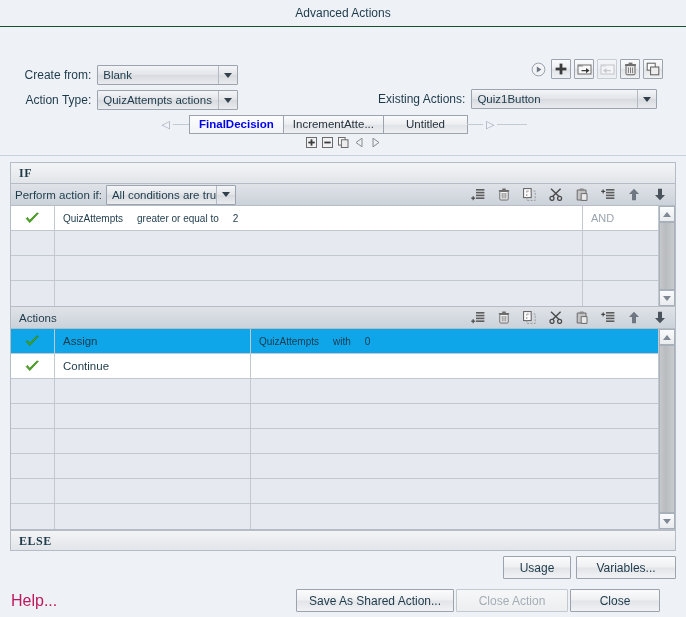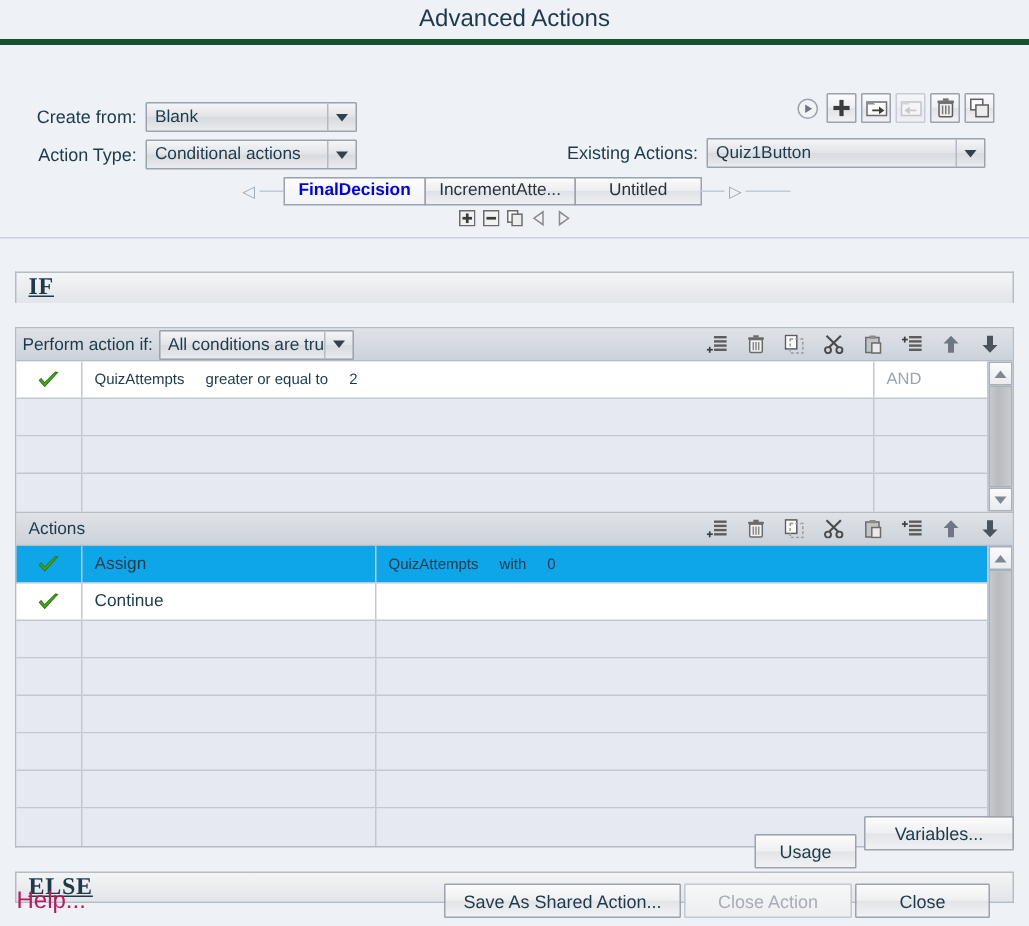--- a/index.html
+++ b/index.html
@@ -15,24 +15,24 @@
     color: #1d3a4a;
     overflow: hidden;
     position: relative;
   }
 
   
   .titlebar {
     height: 26px;
     line-height: 26px;
     text-align: center;
-    font-size: 16px;
+    font-size: 12px;
     color: #1d3a4a;
     background: #eef1f6;
-    border-bottom: 4px solid #14532d;
+    border-bottom: 1px solid #14532d;
   }
 
   
   .topform {
     position: relative;
     height: 86px;
     background: #eef1f6;
   }
   .frow { position: absolute; display: flex; align-items: center; }
   .flabel { text-align: right; font-size: 12px; color: #1d3a4a; }
@@ -136,33 +136,32 @@
     display: flex;
     justify-content: center;
     gap: 4px;
     align-items: center;
   }
   .ttbtn { width: 12px; height: 12px; display: flex; align-items: center; justify-content: center; }
 
   
   .panel-bar {
     box-sizing: border-box;
-    margin: 16px 10px;
+    margin: 0 10px;
     height: 21px;
     line-height: 20px;
     padding-left: 8px;
     background: linear-gradient(to bottom, #f3f4f6 0%, #e2e5e9 100%);
     border: 1px solid #b5bcc5;
     border-bottom: none;
     font-family: "Liberation Serif", serif;
     font-weight: bold;
-    font-size: 16px;
+    font-size: 12px;
     color: #1d3a4a;
     letter-spacing: .5px;
-    text-decoration: underline;
   }
   .section {
     box-sizing: border-box;
     margin: 0 10px;
     border: 1px solid #b5bcc5;
     background: #e6eaf0;
   }
 
   .sec-head {
     box-sizing: border-box;
@@ -279,21 +278,21 @@
       <span class="cval">Blank</span>
       <span class="carrowbox">
           <i class="carrow"></i>
         </span>
     </div>
   </div>
 
   <div class="frow" style="left:8px; top:63px; width:230px;">
     <span class="flabel" style="width:84px;">Action Type:</span>
     <div class="combo" style="width:142px; margin-left:6px;">
-      <span class="cval">Conditional actions</span>
+      <span class="cval">QuizAttempts actions</span>
       <span class="carrowbox">
           <i class="carrow"></i>
         </span>
     </div>
   </div>
 
   <div class="frow" style="left:8px; top:89px; width:230px;">
     <span class="flabel" style="width:84px;">Action Name:</span>
     <div class="textfield" style="width:142px; margin-left:6px;">
       <span>Quiz1Button</span>
@@ -666,21 +665,21 @@
 
 <div class="panel-bar" style="border-bottom:1px solid #b5bcc5;">
   <span>ELSE</span>
 </div>
 
 <div class="abs" style="left:503px; top:556px;">
   <div class="btn" style="width:68px;">
       <span>Usage</span>
     </div>
 </div>
-<div class="abs" style="left:576px; top:544px;">
+<div class="abs" style="left:576px; top:556px;">
   <div class="btn" style="width:100px;">
       <span>Variables...</span>
     </div>
 </div>
 
 <div class="abs" style="left:11px; top:592px;">
   <span class="helplink">Help...</span>
 </div>
 <div class="abs" style="left:296px; top:589px;">
   <div class="btn" style="width:158px;">

